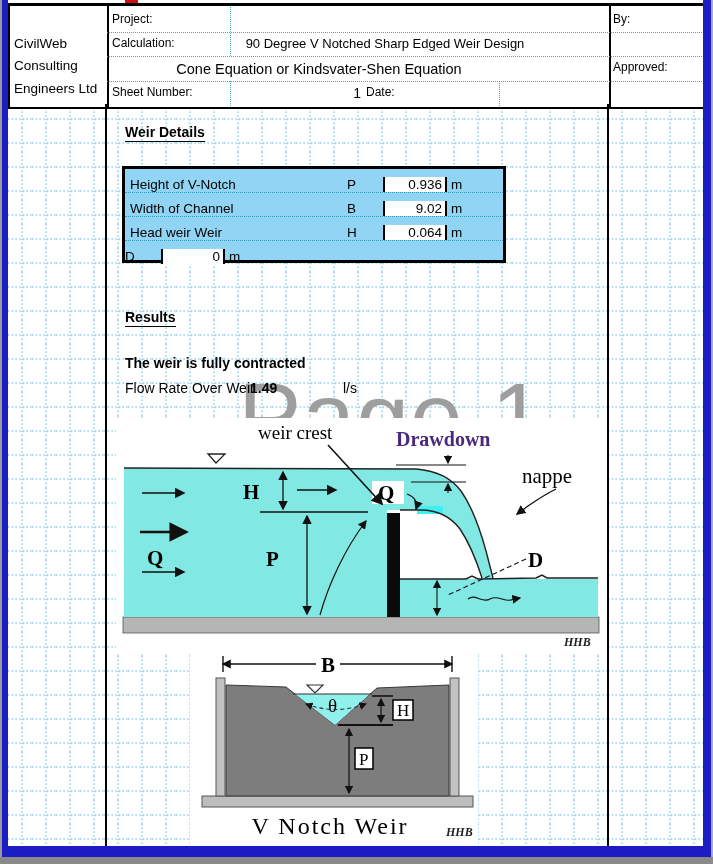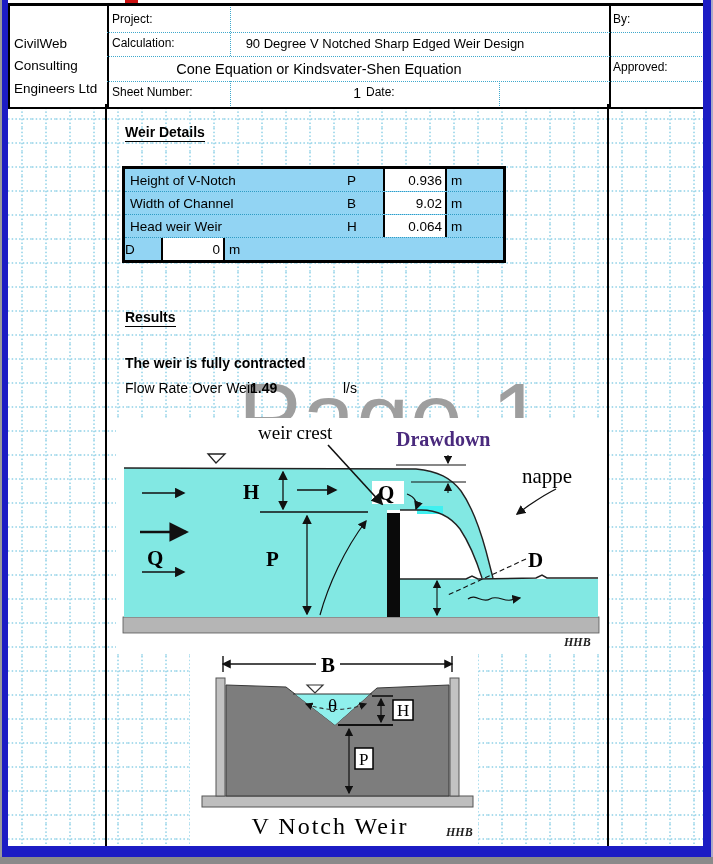--- a/index.html
+++ b/index.html
@@ -30,21 +30,21 @@
   .h-reg{position:absolute;font-size:14px;white-space:nowrap;}
   .company{position:absolute;left:4px;top:27px;width:92px;font-size:13.5px;line-height:22.4px;}
   .cellclick{position:absolute;}
   
   .sect-title{font-weight:bold;font-size:14px;border-bottom:1.6px solid #000;padding-bottom:1px;z-index:2;}
   .txt-bold{font-weight:bold;font-size:14px;z-index:2;white-space:nowrap;}
   .txt-reg{font-size:14px;z-index:2;white-space:nowrap;}
   
   .weir-table{left:122px;top:166px;width:384px;height:97px;border:3px solid #000;
               box-sizing:border-box;background:#92d4f3;display:flex;flex-direction:column;z-index:2;}
-  .wt-row{flex:1;display:flex;align-items:center;border-bottom:1px dotted #2f9cc4;}
+  .wt-row{flex:1;display:flex;align-items:center;border-bottom:1px dotted #2f9cc4;margin-top:8px;}
   .wt-row:last-child{border-bottom:none;}
   .wt-label{flex:1;padding-left:5px;font-size:13.5px;}
   .wt-sym{width:36px;font-size:13.5px;}
   .wt-val{width:64px;align-self:stretch;display:flex;align-items:center;justify-content:flex-end;
           background:#ffffff;border-left:2px solid #000;border-right:2px solid #000;
           padding-right:3px;font-size:13.5px;box-sizing:border-box;}
   .wt-unit{width:52px;padding-left:4px;font-size:13.5px;}
   
   .watermark{left:238px;top:369px;font-size:95px;line-height:1;color:#9e9e9e;z-index:1;
              letter-spacing:1px;white-space:nowrap;}

